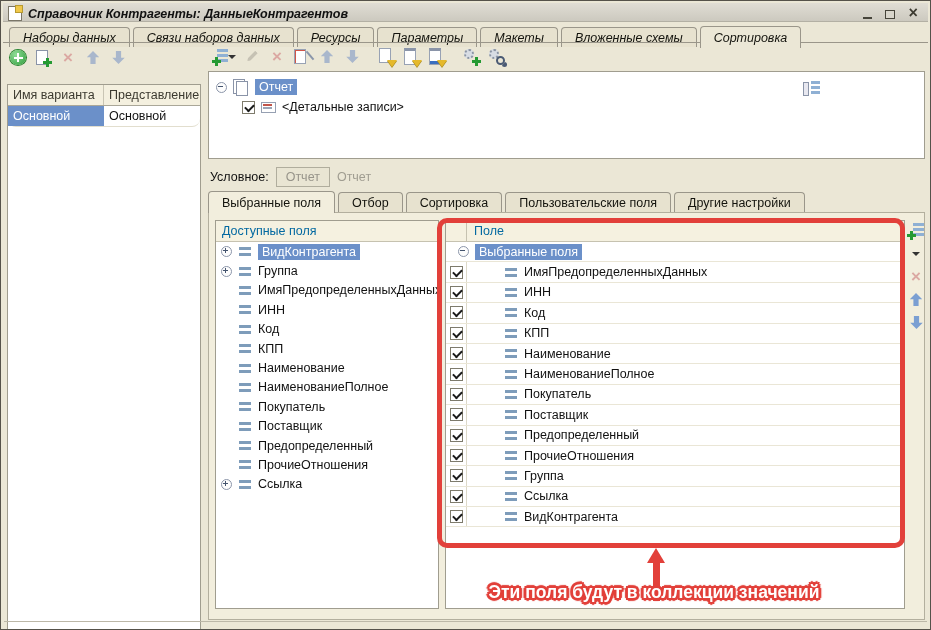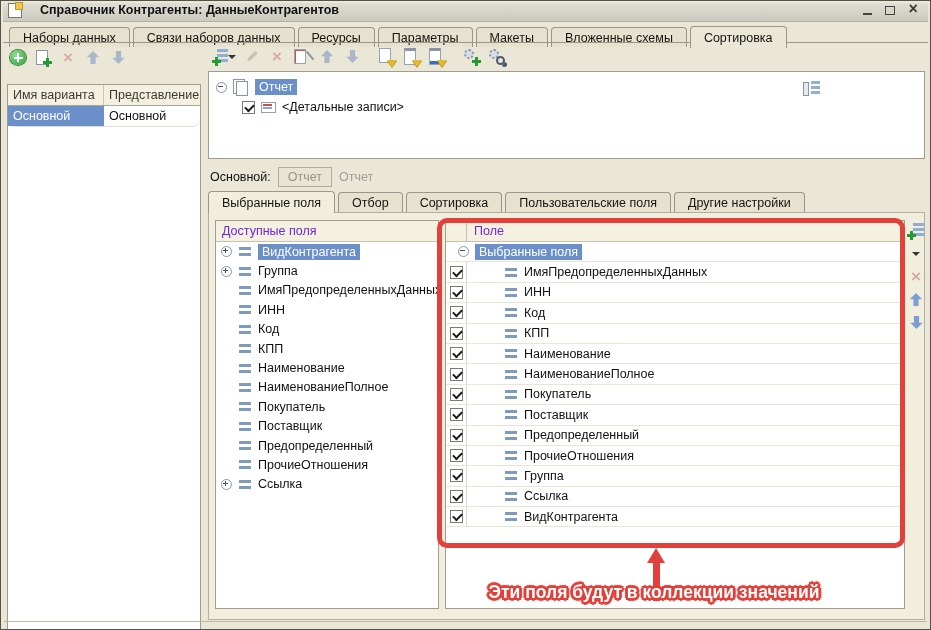--- a/index.html
+++ b/index.html
@@ -1,30 +1,30 @@
 <!DOCTYPE html>
 <html><head>
 <meta charset="utf-8">
 <style>
   html,body{margin:0;padding:0;background:#8b8878;font-family:"Liberation Sans",sans-serif;}
   #win{position:relative;width:931px;height:630px;background:#ebe7d6;border:1px solid #55524a;box-sizing:border-box;overflow:hidden;font-size:12.5px;color:#111;}
   
-  .titlebar{position:absolute;left:2px;top:2px;right:2px;height:19px;background:linear-gradient(#e0ddd4,#ccc9bf);display:flex;align-items:flex-start;gap:18px;padding:0 5px;border-bottom:1px solid #b3b0a4;box-sizing:border-box;}
+  .titlebar{position:absolute;left:2px;top:2px;right:2px;height:19px;background:linear-gradient(#e0ddd4,#ccc9bf);display:flex;align-items:flex-end;gap:6px;padding:0 5px;border-bottom:1px solid #b3b0a4;box-sizing:border-box;font-style:italic;}
   .appic{width:12px;height:13px;background:#fff;border:1px solid #7a7668;position:relative;flex:none;}
   .appic::before{content:"";position:absolute;right:-2px;top:-2px;width:6px;height:6px;background:#f0c84a;border:1px solid #b89a30;}
   .title{font-weight:bold;white-space:nowrap;}
   .winbtns{margin-left:auto;display:flex;gap:9px;align-items:center;padding-right:3px;}
   .wb{width:14px;height:14px;display:flex;align-items:center;justify-content:center;cursor:default;}
   .g-min{width:9px;height:2px;background:#46443a;margin-top:8px;}
   .g-res{width:8px;height:7px;border:1px solid #46443a;position:relative;background:#d8d5cb;}
   .g-res::before{content:"";position:absolute;left:2px;top:-4px;width:8px;height:7px;border:1px solid #46443a;z-index:-1;}
   .g-cls::before{content:"\00d7";font-size:16px;font-weight:bold;color:#3c3a30;line-height:12px;}
   
   .tabstrip{position:absolute;display:flex;align-items:flex-end;}
-  #maintabs{left:2px;top:22px;right:2px;height:24px;padding-left:6px;}
+  #maintabs{left:2px;top:22px;right:2px;height:24px;padding-left:6px;font-style:italic;}
   .striprule{position:absolute;left:2px;right:2px;top:41px;border-top:1px solid #9a968a;}
   .tab{height:19px;display:flex;align-items:center;padding:0 13px;background:#e7e2cf;border:1px solid #9a968a;border-bottom:none;border-radius:4px 4px 0 0;margin-right:3px;white-space:nowrap;position:relative;color:#14140e;}
   .tab.active{background:#ebe7d6;height:21px;margin-bottom:-1px;z-index:3;}
   #subtabs{left:207px;top:189px;height:22px;}
   #subtabs .tab.active{background:#f2eedd;}
   
   .toolbar{position:absolute;display:flex;align-items:center;gap:7px;}
   .tb{width:18px;height:17px;position:relative;display:inline-flex;align-items:center;justify-content:center;flex:none;}
   .tb.gap{margin-left:10px;}
   .ic-circle-plus::before{content:"";position:absolute;inset:1px;border-radius:50%;background:radial-gradient(circle at 35% 30%,#8fdc96,#2f9e3c);box-shadow:0 0 0 1px #27842f;}
@@ -79,21 +79,21 @@
   .structic::before{content:"";position:absolute;left:0;top:1px;width:4px;height:12px;background:#e8e8f0;border:1px solid #8a94a8;}
   .structic::after{content:"";position:absolute;left:8px;top:0;width:9px;height:14px;background:repeating-linear-gradient(to bottom,#8fb0d4 0 3px,rgba(0,0,0,0) 3px 5px);}
   
   #setrow{position:absolute;left:209px;top:165px;height:22px;display:flex;align-items:center;gap:7px;}
   .repbtn{padding:2px 9px;background:#e9e5d3;border:1px solid #b0ad9d;color:#97948a;}
   .reptxt{color:#a09d91;}
   
   #group{position:absolute;left:207px;top:211px;width:717px;height:408px;border:1px solid #b3af9e;background:#f2eedd;box-sizing:border-box;}
   #availlist{left:214px;top:219px;width:224px;height:389px;overflow:hidden;}
   #sellist{left:444px;top:219px;width:460px;height:389px;overflow:hidden;}
-  .listhdr{height:20px;background:#f5f1e0;border-bottom:1px solid #c6c2b0;display:flex;align-items:center;color:#6d28d9;}
+  .listhdr{height:20px;background:#f5f1e0;border-bottom:1px solid #c6c2b0;display:flex;align-items:center;color:#0369a1;}
   #availlist .listhdr{padding-left:6px;}
   .hdr-cb{width:20px;height:100%;border-right:1px solid #c6c2b0;flex:none;}
   .hdr-label{padding-left:7px;}
   .lrow{height:19.4px;display:flex;align-items:center;gap:7px;padding-left:5px;}
   .typeic{flex:none;}
   .ic-field{width:12px;height:9px;border-top:3px solid #7e9cba;border-bottom:3px solid #7e9cba;box-sizing:border-box;}
   .ic-folder{width:13px;height:9px;background:#f6cf64;border:1px solid #bf9a3e;position:relative;box-sizing:border-box;}
   .ic-folder::before{content:"";position:absolute;left:-1px;top:-3px;width:5px;height:2px;background:#f6cf64;border:1px solid #bf9a3e;border-bottom:none;}
   .flabel{white-space:nowrap;}
   .flabel.sel{background:#6b90c9;color:#fff;padding:1px 4px;}
@@ -199,21 +199,21 @@
     </div>
     <div class="trow" style="padding-left:33px;text-align:right;">
       <span class="cb checked"></span>
       <span class="gridic"></span>
       <span>&lt;Детальные записи&gt;</span>
     </div>
     <span class="structic"></span>
   </div>
 
   <div id="setrow">
-    <span>Основной:</span>
+    <span>Условное:</span>
     <span class="repbtn">Отчет</span>
     <span class="reptxt">Отчет</span>
   </div>
 
   <div id="subtabs" class="tabstrip">
     <div class="tab active">
         <span>Выбранные поля</span>
       </div>
       <div class="tab">
         <span>Отбор</span>

